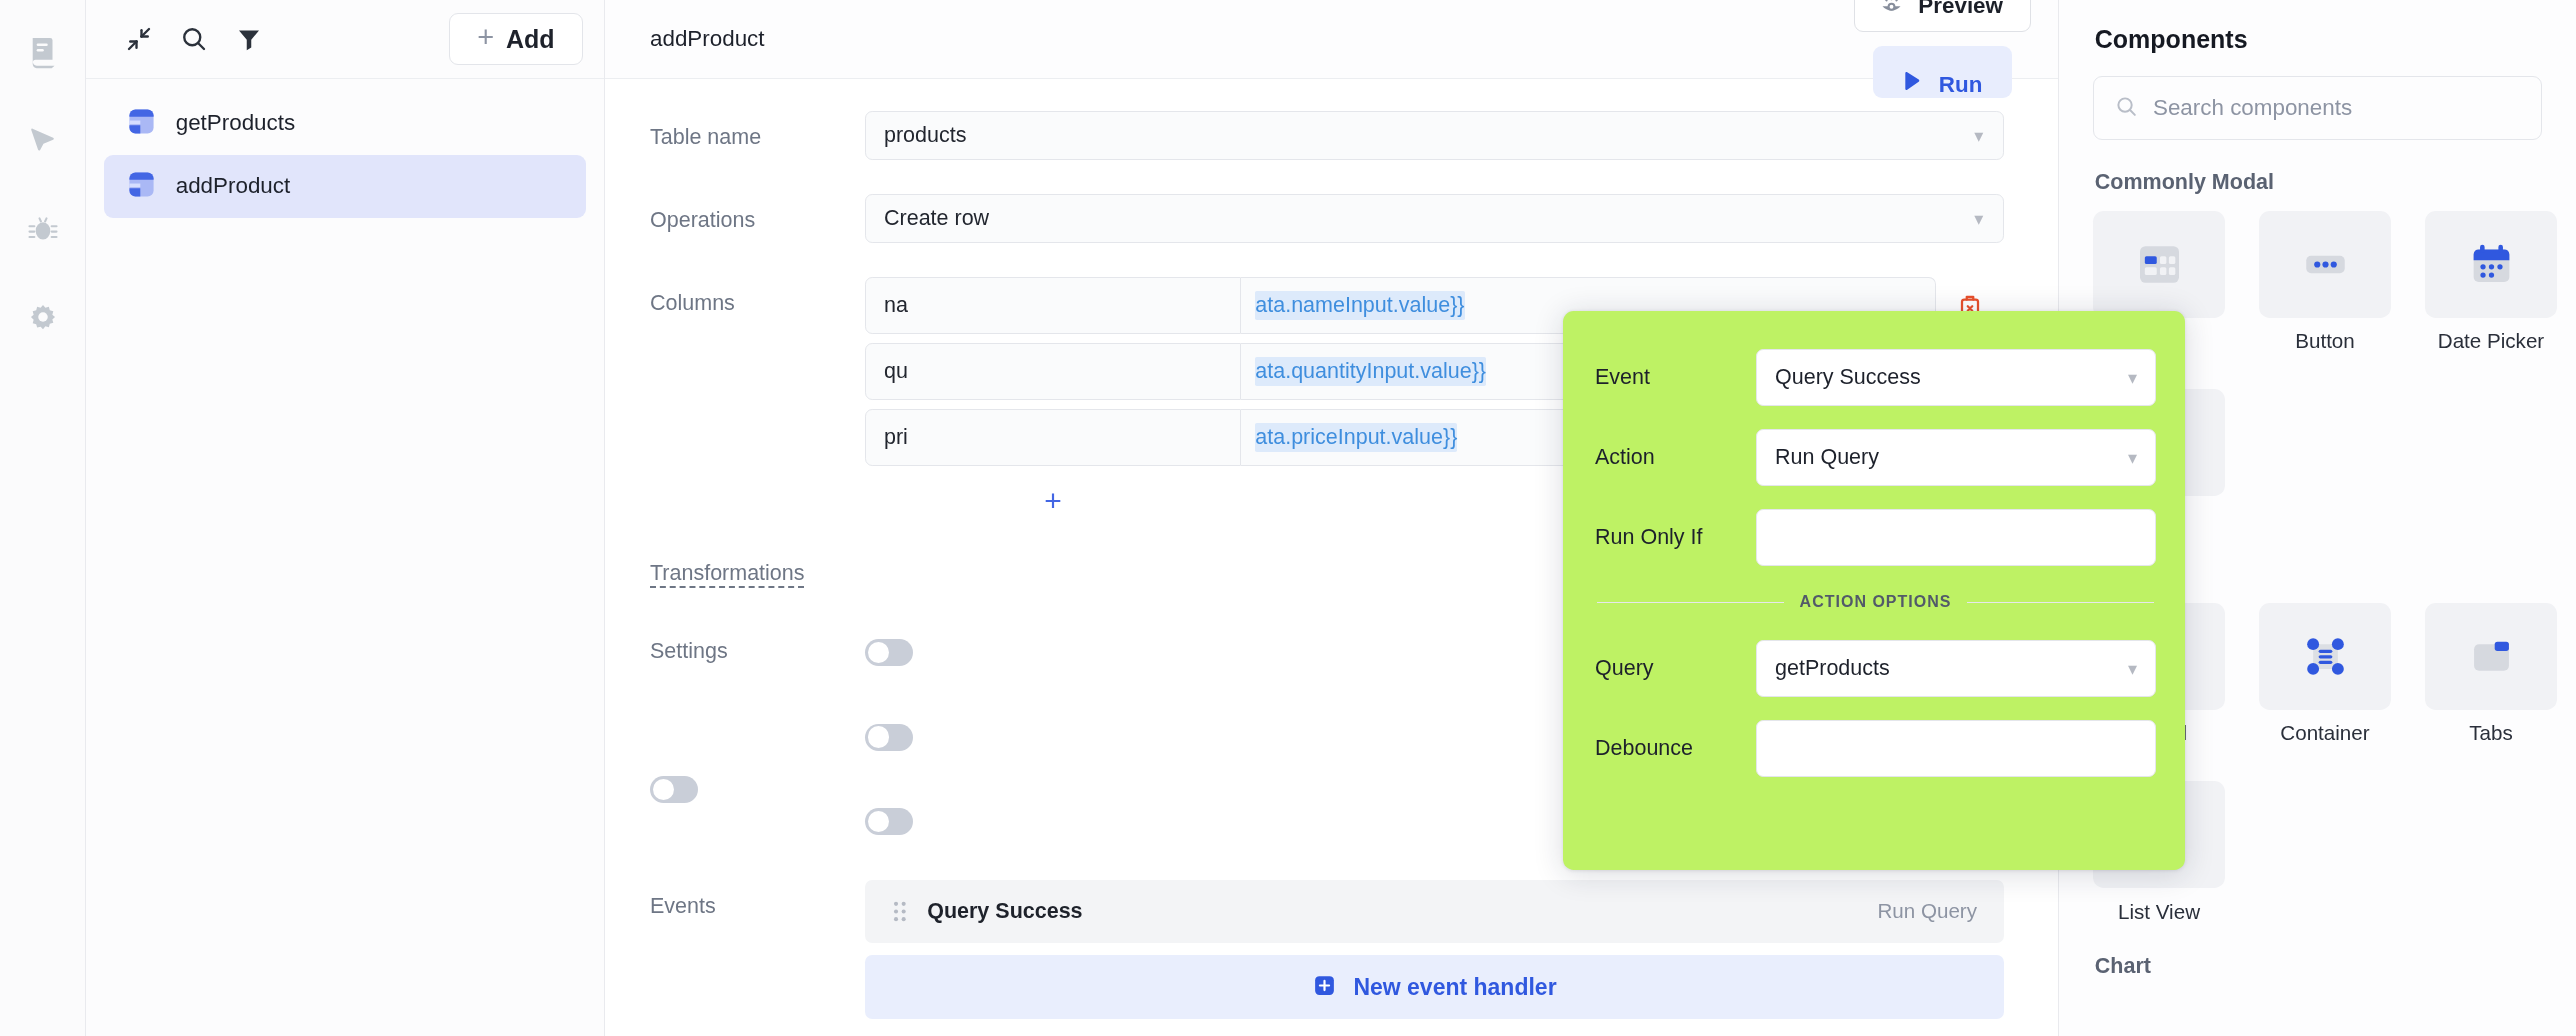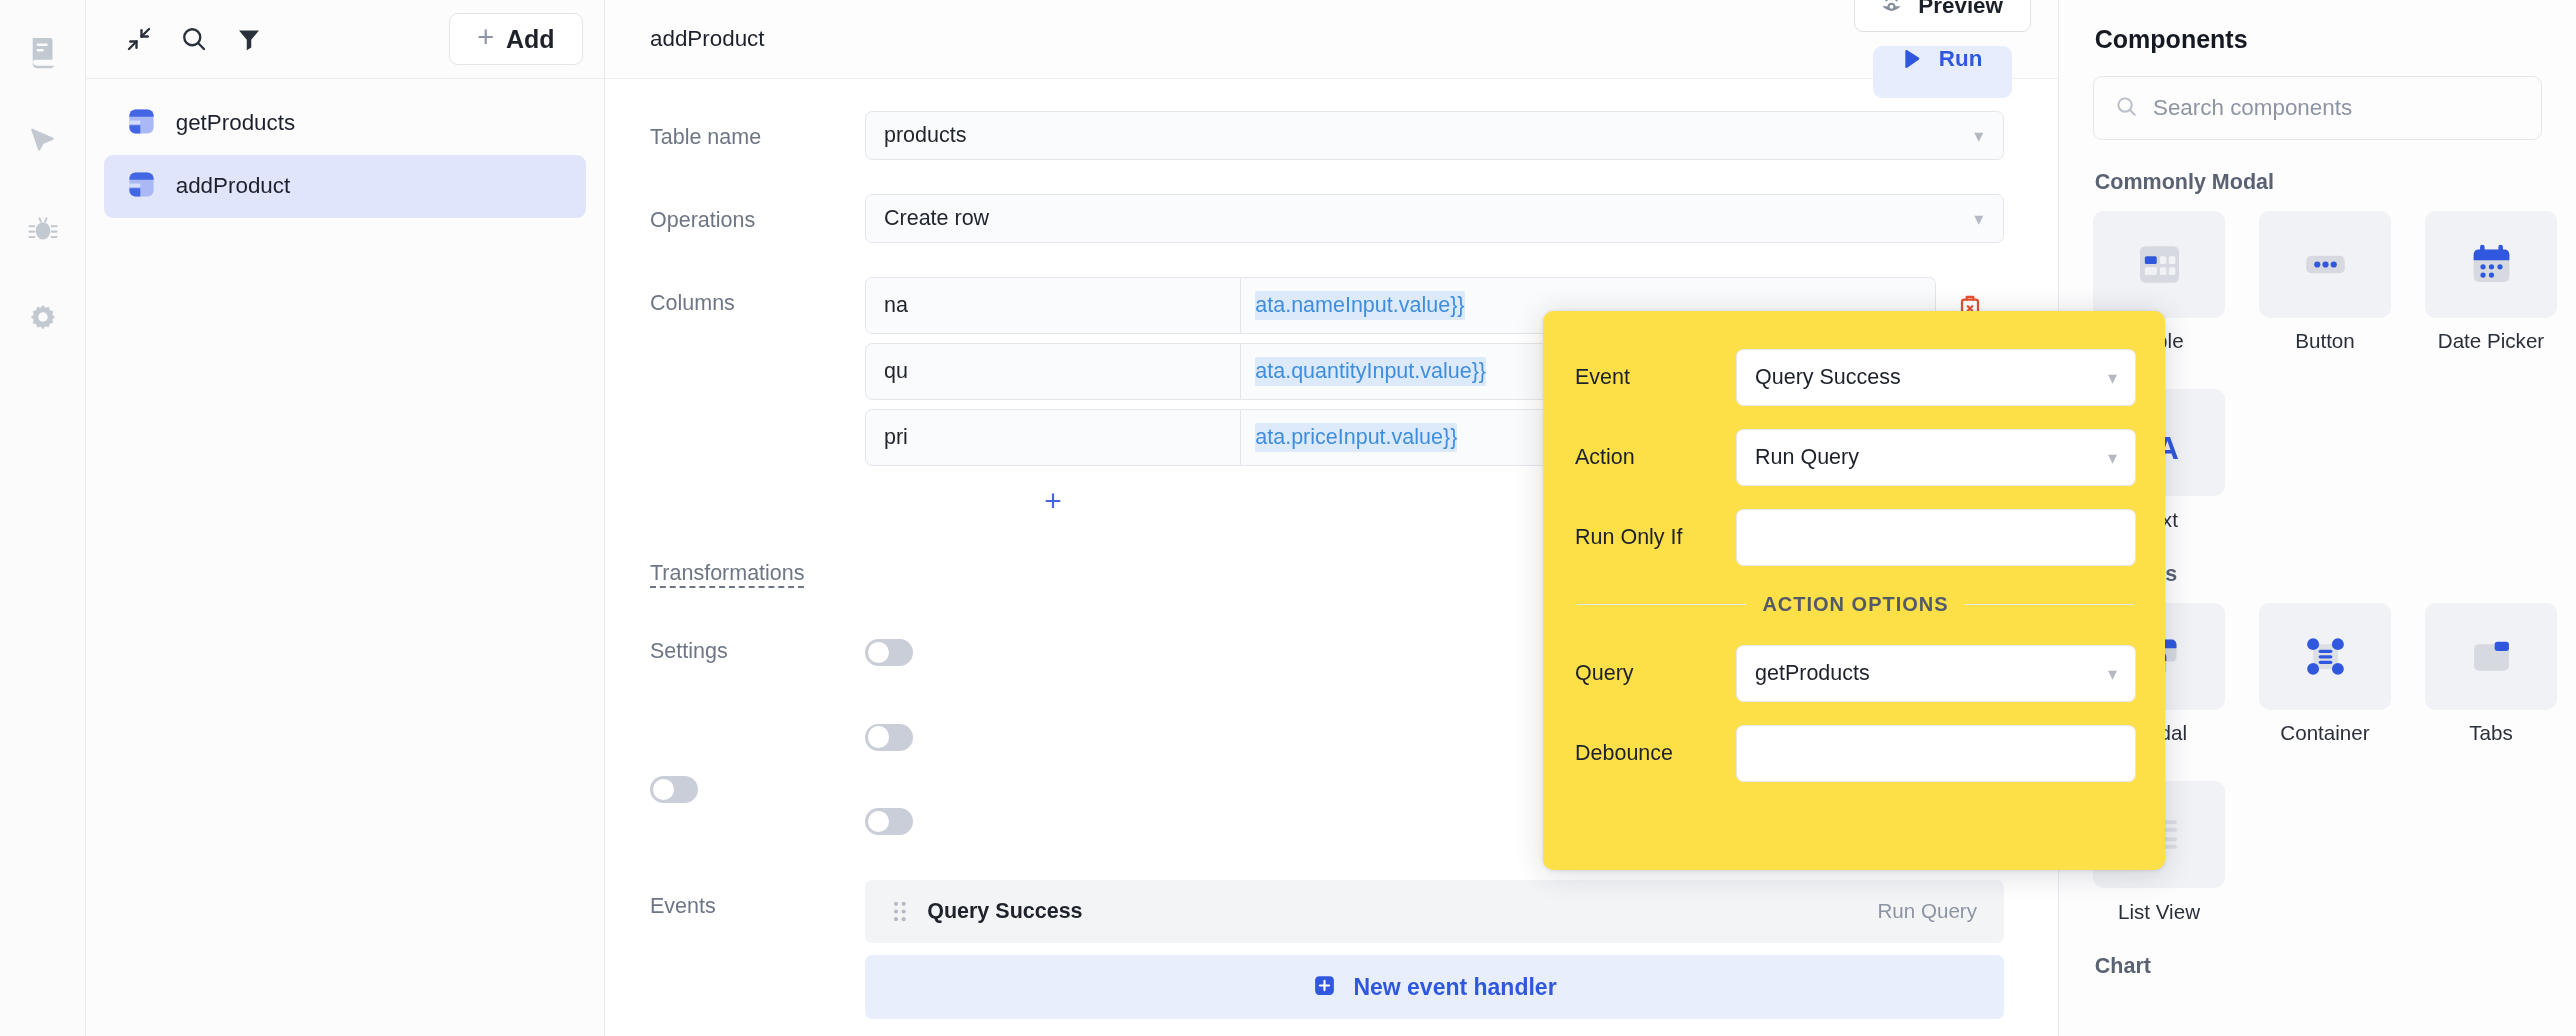--- a/index.html
+++ b/index.html
@@ -91,21 +91,21 @@
   .head-actions { margin-left: auto; display: flex; align-items: center; gap: 14.3px; flex-direction: column; }
   .btn-preview {
     height: 52px; padding: 0 27px 0 23px;
     border: 0.9px solid #dfe1e6; border-radius: 9px; background: #fff;
     display: flex; align-items: center; gap: 13.4px; cursor: pointer;
   }
   .btn-preview .lbl { font-size: 22.4px; font-weight: 700; color: #1c2029; }
   .btn-run {
     height: 52px; padding: 0 30px 0 25px;
     border: none; border-radius: 9px; background: #e8edfd;
-    display: flex; align-items: flex-start; gap: 14.3px; cursor: pointer;
+    display: flex; align-items: flex-end; gap: 14.3px; cursor: pointer;
   }
   .btn-run .lbl { font-size: 22.4px; font-weight: 700; color: #3058df; }
 
   .main-body { flex: 1 1 auto; overflow: hidden; padding: 32px 0 0 0; position: relative; }
 
   .frow { display: flex; align-items: flex-start; padding: 0 54px 0 45px; margin-bottom: 34px; }
   .flabel {
     width: 215px; flex: 0 0 215px;
     font-size: 21.5px; color: #6e7685;
     padding-top: 14.3px;
@@ -175,40 +175,40 @@
   .ev-new {
     height: 64px; background: #e9eefd; border-radius: 7.2px;
     display: flex; align-items: center; justify-content: center; gap: 16px;
     cursor: pointer;
   }
   .ev-new .lbl { font-size: 23px; font-weight: 700; color: #3058df; }
 
   
   .popover {
     position: absolute;
-    left: 938px; top: 311px;
+    left: 958px; top: 311px;
     width: 622px; height: 559px;
-    background: #fde047;
+    background: #bef264;
     border-radius: 10.7px;
     box-shadow: 0 3.6px 30px rgba(25,32,55,0.16), 0 0.9px 3.6px rgba(25,32,55,0.10);
     padding: 38px 29px 30px 32px;
     z-index: 50;
   }
   .prow { display: flex; align-items: center; margin-bottom: 23px; }
   .plabel { width: 161px; flex: 0 0 161px; font-size: 21.5px; color: #1d212b; }
   .pfield {
     flex: 1 1 auto; height: 57px;
     border: 0.9px solid #e4e6eb; border-radius: 7.2px; background: #fff;
     display: flex; align-items: center; padding: 0 18px;
     font-size: 21.5px; color: #1d212b; cursor: pointer;
   }
   .pfield .chev { margin-left: auto; color: #b5b9c2; font-size: 18px; }
   .psep { display: flex; align-items: center; gap: 16px; margin: 27px 1.8px 29px 1.8px; }
   .psep .ln { flex: 1 1 auto; height: 0.9px; background: #e6e8ec; }
-  .psep .tx { font-size: 20px; font-weight: 700; letter-spacing: 1px; color: #525a69; }
+  .psep .tx { font-size: 16px; font-weight: 700; letter-spacing: 1px; color: #525a69; }
 
   
   .cpanel {
     width: 517px; flex: 0 0 517px; height: 100%;
     background: #fdfdfe;
     padding: 16px 34px 0 34px;
     overflow: hidden;
   }
   .cpanel-title { font-size: 25px; font-weight: 700; color: #151922; margin: 9px 0 21.5px 1.8px; }
   .csearch {

